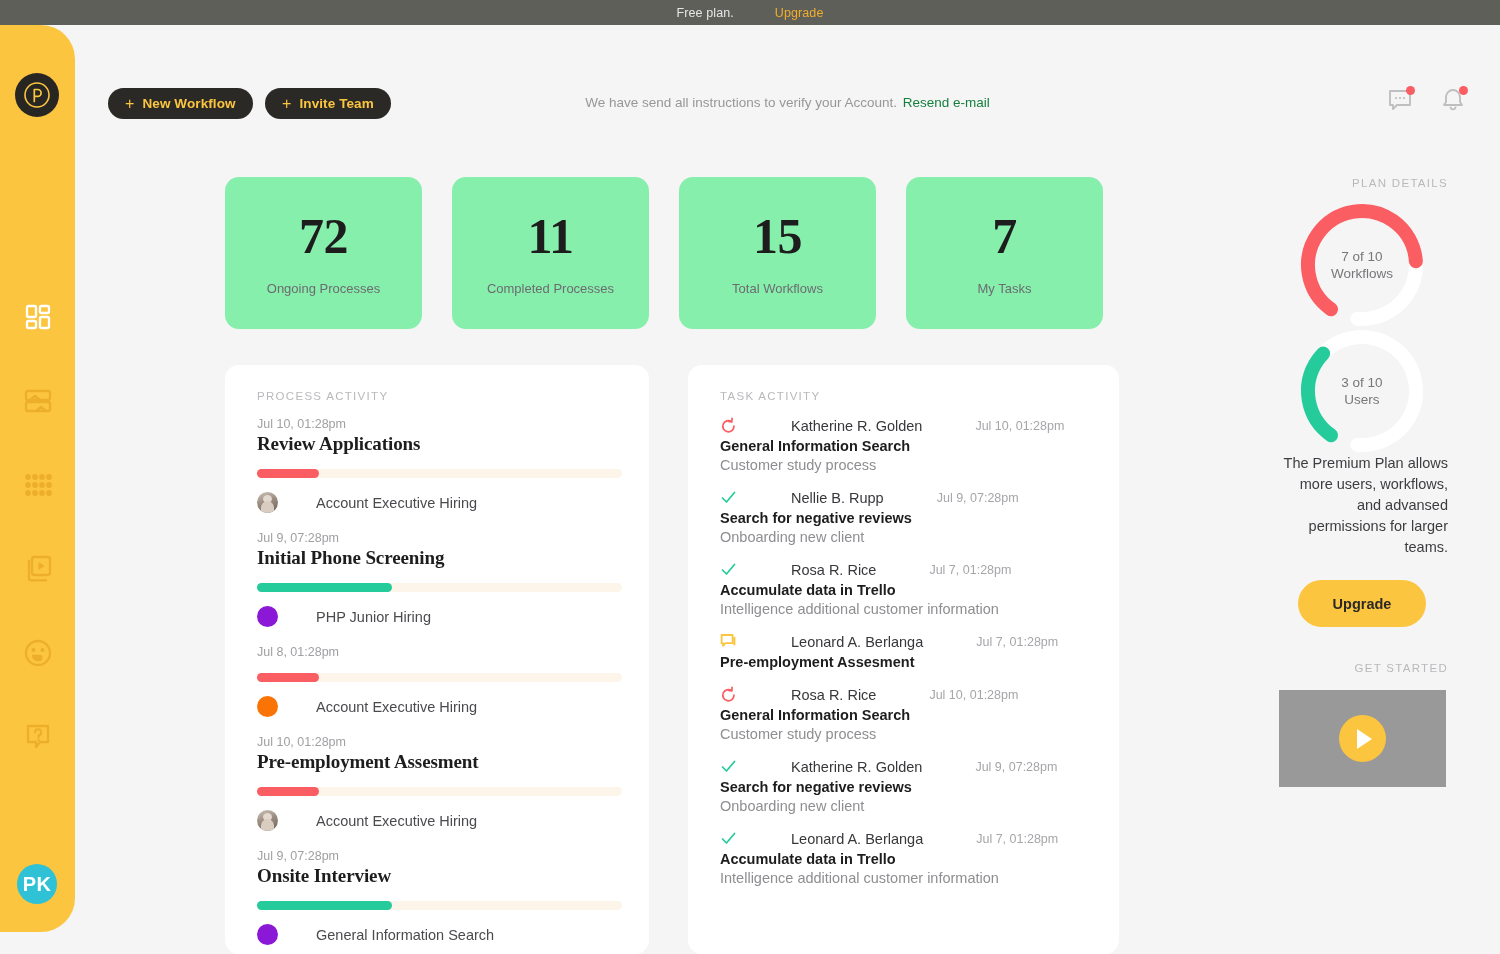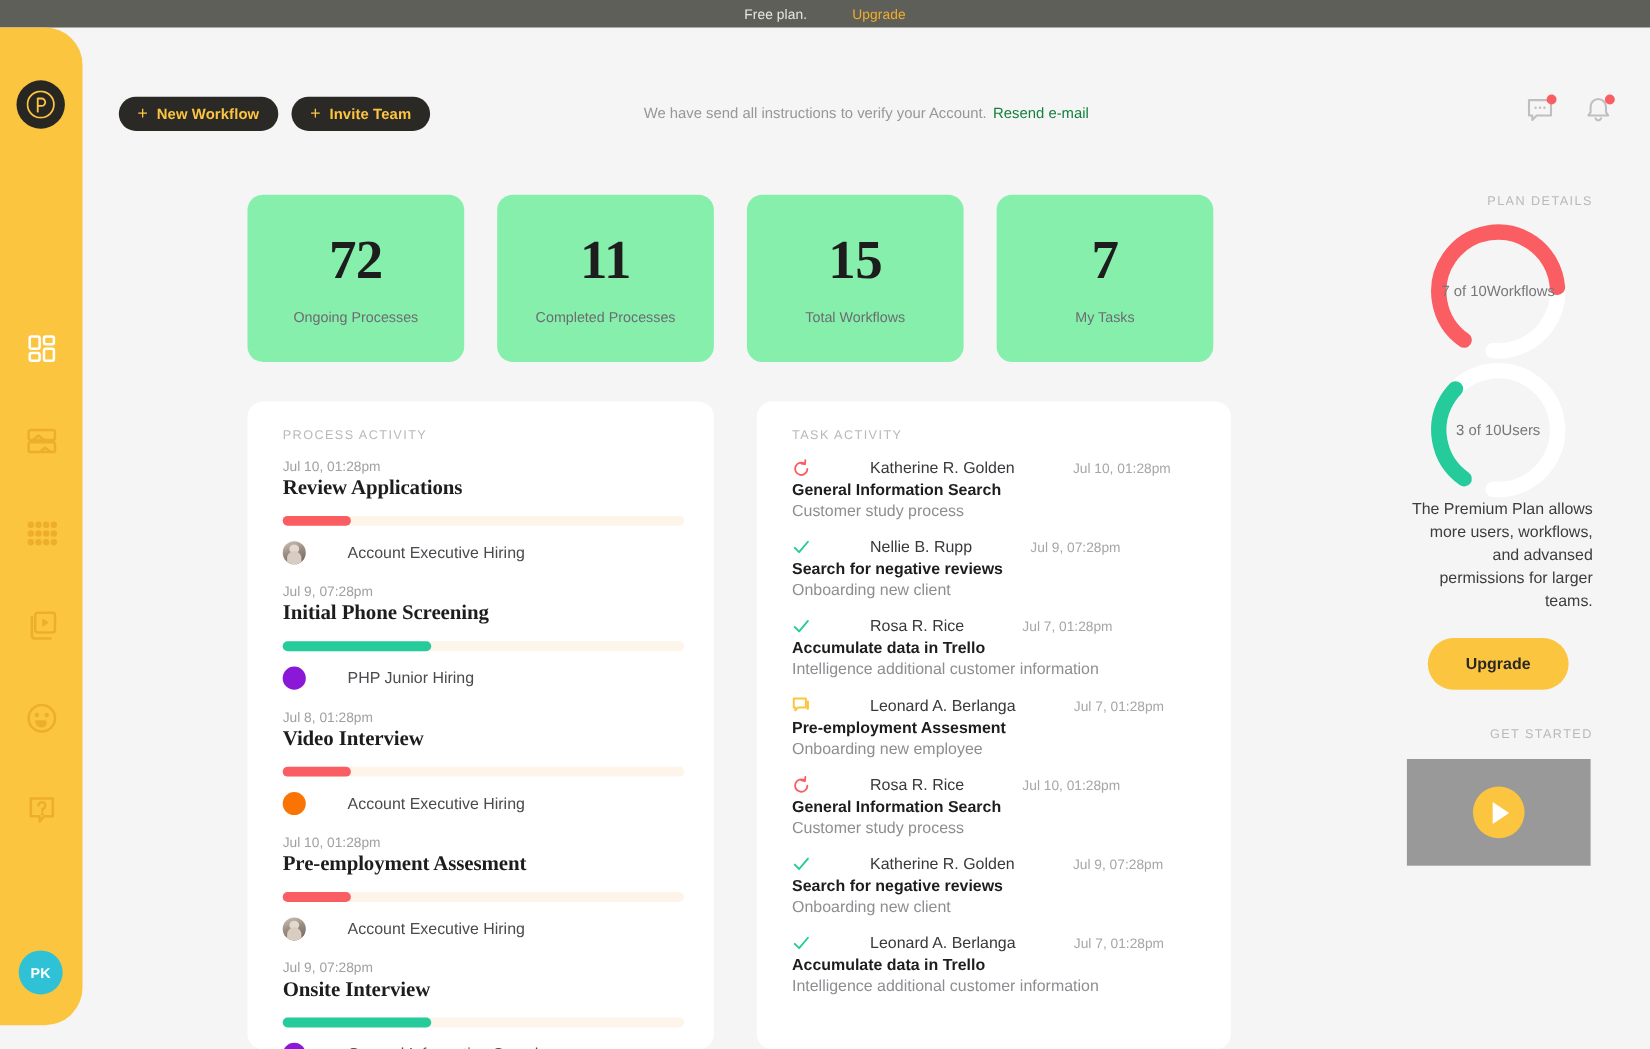--- a/index.html
+++ b/index.html
@@ -43,21 +43,21 @@
     display: flex; align-items: center; justify-content: center;
     cursor: pointer;
   }
   .nav-item svg { display: block; }
 
   .user-avatar {
     position: absolute; bottom: 28px; left: 17px;
     width: 40px; height: 40px; border-radius: 50%;
     background: #2fc2d6; color: #fff;
     display: flex; align-items: center; justify-content: center;
-    font-size: 13px; font-weight: 600; letter-spacing: .3px;
+    font-size: 20px; font-weight: 600; letter-spacing: .3px;
     cursor: pointer;
   }
 
   
   .header {
     position: absolute; top: 25px; left: 75px; width: 1425px; height: 82px;
   }
   .btn-pill {
     position: absolute; top: 63px;
     height: 31px; border-radius: 16px;
@@ -156,21 +156,21 @@
   .plan-col { position: absolute; top: 70px; right: 52px; width: 172px; text-align: right; }
   .plan-head {
     font-size: 11.5px; letter-spacing: 1.3px; color: #b9b9bc; margin-bottom: 10px;
   }
   .donuts { position: relative; height: 260px; }
   .donut { position: absolute; width: 132px; height: 132px; }
   #donut-workflows { top: 0; left: 20px; }
   #donut-users { top: 126px; left: 20px; }
   .donut svg { display: block; transform: rotate(125deg); }
   .donut-label {
-    position: absolute; inset: 0; display: flex; flex-direction: row;
+    position: absolute; inset: 0; display: flex; flex-direction: column;
     align-items: center; justify-content: center;
     font-size: 13.5px; color: #77777b; line-height: 1.28;
   }
   .plan-desc {
     font-size: 14.5px; color: #3d3d41; line-height: 1.45; margin-top: -6px;
   }
   .upgrade-btn {
     margin: 22px auto 0; width: 128px; height: 47px; border-radius: 24px;
     background: #fcc53f; color: #2b2926;
     display: flex; align-items: center; justify-content: center;
@@ -360,21 +360,20 @@
             <div class="proc-bar">
               <span style="width:37%;background:#25cb9a"></span>
             </div>
             <div class="proc-meta">
               <span class="proc-avatar dot" style="background:#8b18d6"></span>
               <span class="proc-wf">PHP Junior Hiring</span>
             </div>
           </div>
           <div class="proc-item">
             <div class="proc-date">Jul 8, 01:28pm</div>
-            <div class="proc-name">Video Interview</div>
             <div class="proc-bar">
               <span style="width:17%;background:#fa5d62"></span>
             </div>
             <div class="proc-meta">
               <span class="proc-avatar dot" style="background:#fa7405"></span>
               <span class="proc-wf">Account Executive Hiring</span>
             </div>
           </div>
           <div class="proc-item">
             <div class="proc-date">Jul 10, 01:28pm</div>
@@ -449,21 +448,20 @@
               <span class="task-icon">
                 <svg width="17" height="17" viewBox="0 0 17 17">
                   <path d="M1.6 2 h11 v8.2 h-7 l-2.6 2.6 v-2.6 h-1.4 z" fill="none" stroke="#fcc53f" stroke-width="1.8" stroke-linejoin="round"></path>
                   <rect x="13.3" y="3.8" width="2.1" height="8.6" rx="1" fill="#fcc53f"></rect>
                 </svg>
               </span>
               <span class="task-user">Leonard A. Berlanga</span>
               <span class="task-date">Jul 7, 01:28pm</span>
             </div>
             <div class="task-title">Pre-employment Assesment</div>
-            <div class="task-sub">Onboarding new employee</div>
           </div>
           <div class="task-item">
             <div class="task-head">
               <span class="task-icon">
                 <svg width="17" height="17" viewBox="0 0 17 17">
                   <path d="M14 9.2 a5.6 5.6 0 1 1 -2.4 -4.6" fill="none" stroke="#fa5d62" stroke-width="1.7" stroke-linecap="round"></path>
                   <path d="M12.1 1.4 l-0.3 3.6 l-3.3 -0.6" fill="none" stroke="#fa5d62" stroke-width="1.7" stroke-linecap="round" stroke-linejoin="round"></path>
                 </svg>
               </span>
               <span class="task-user">Rosa R. Rice</span>

